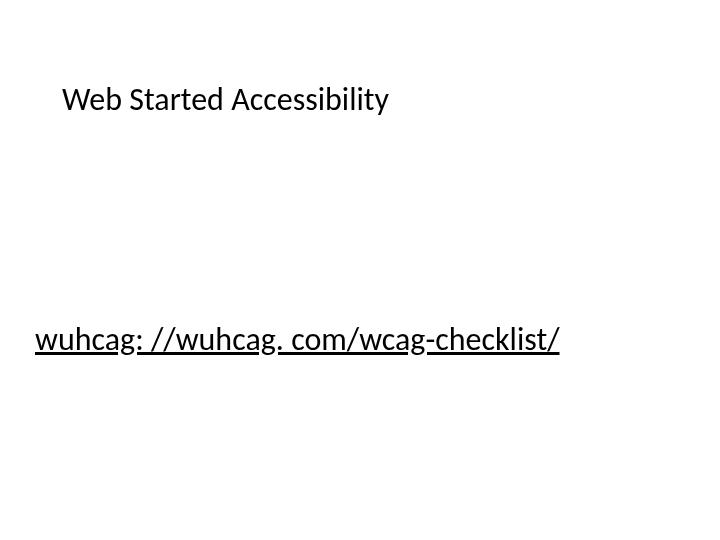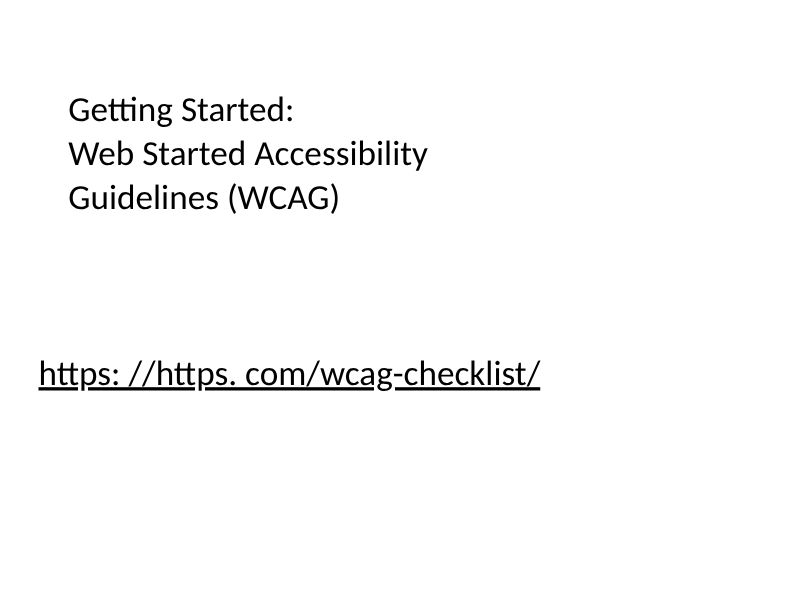--- a/index.html
+++ b/index.html
@@ -32,20 +32,18 @@
     }
     .link-block a {
       color: #000000;
       text-decoration: underline;
     }
   </style>
 </head>
 <body>
 
 <div class="title-block">
-  <div>Getting Started:</div>
   <div>Web Started Accessibility</div>
-  <div>Guidelines (WCAG)</div>
 </div>
 
 <div class="link-block">
-  <a>https: //https. com/wcag-checklist/</a>
+  <a>wuhcag: //wuhcag. com/wcag-checklist/</a>
 </div>
 
 </body></html>

